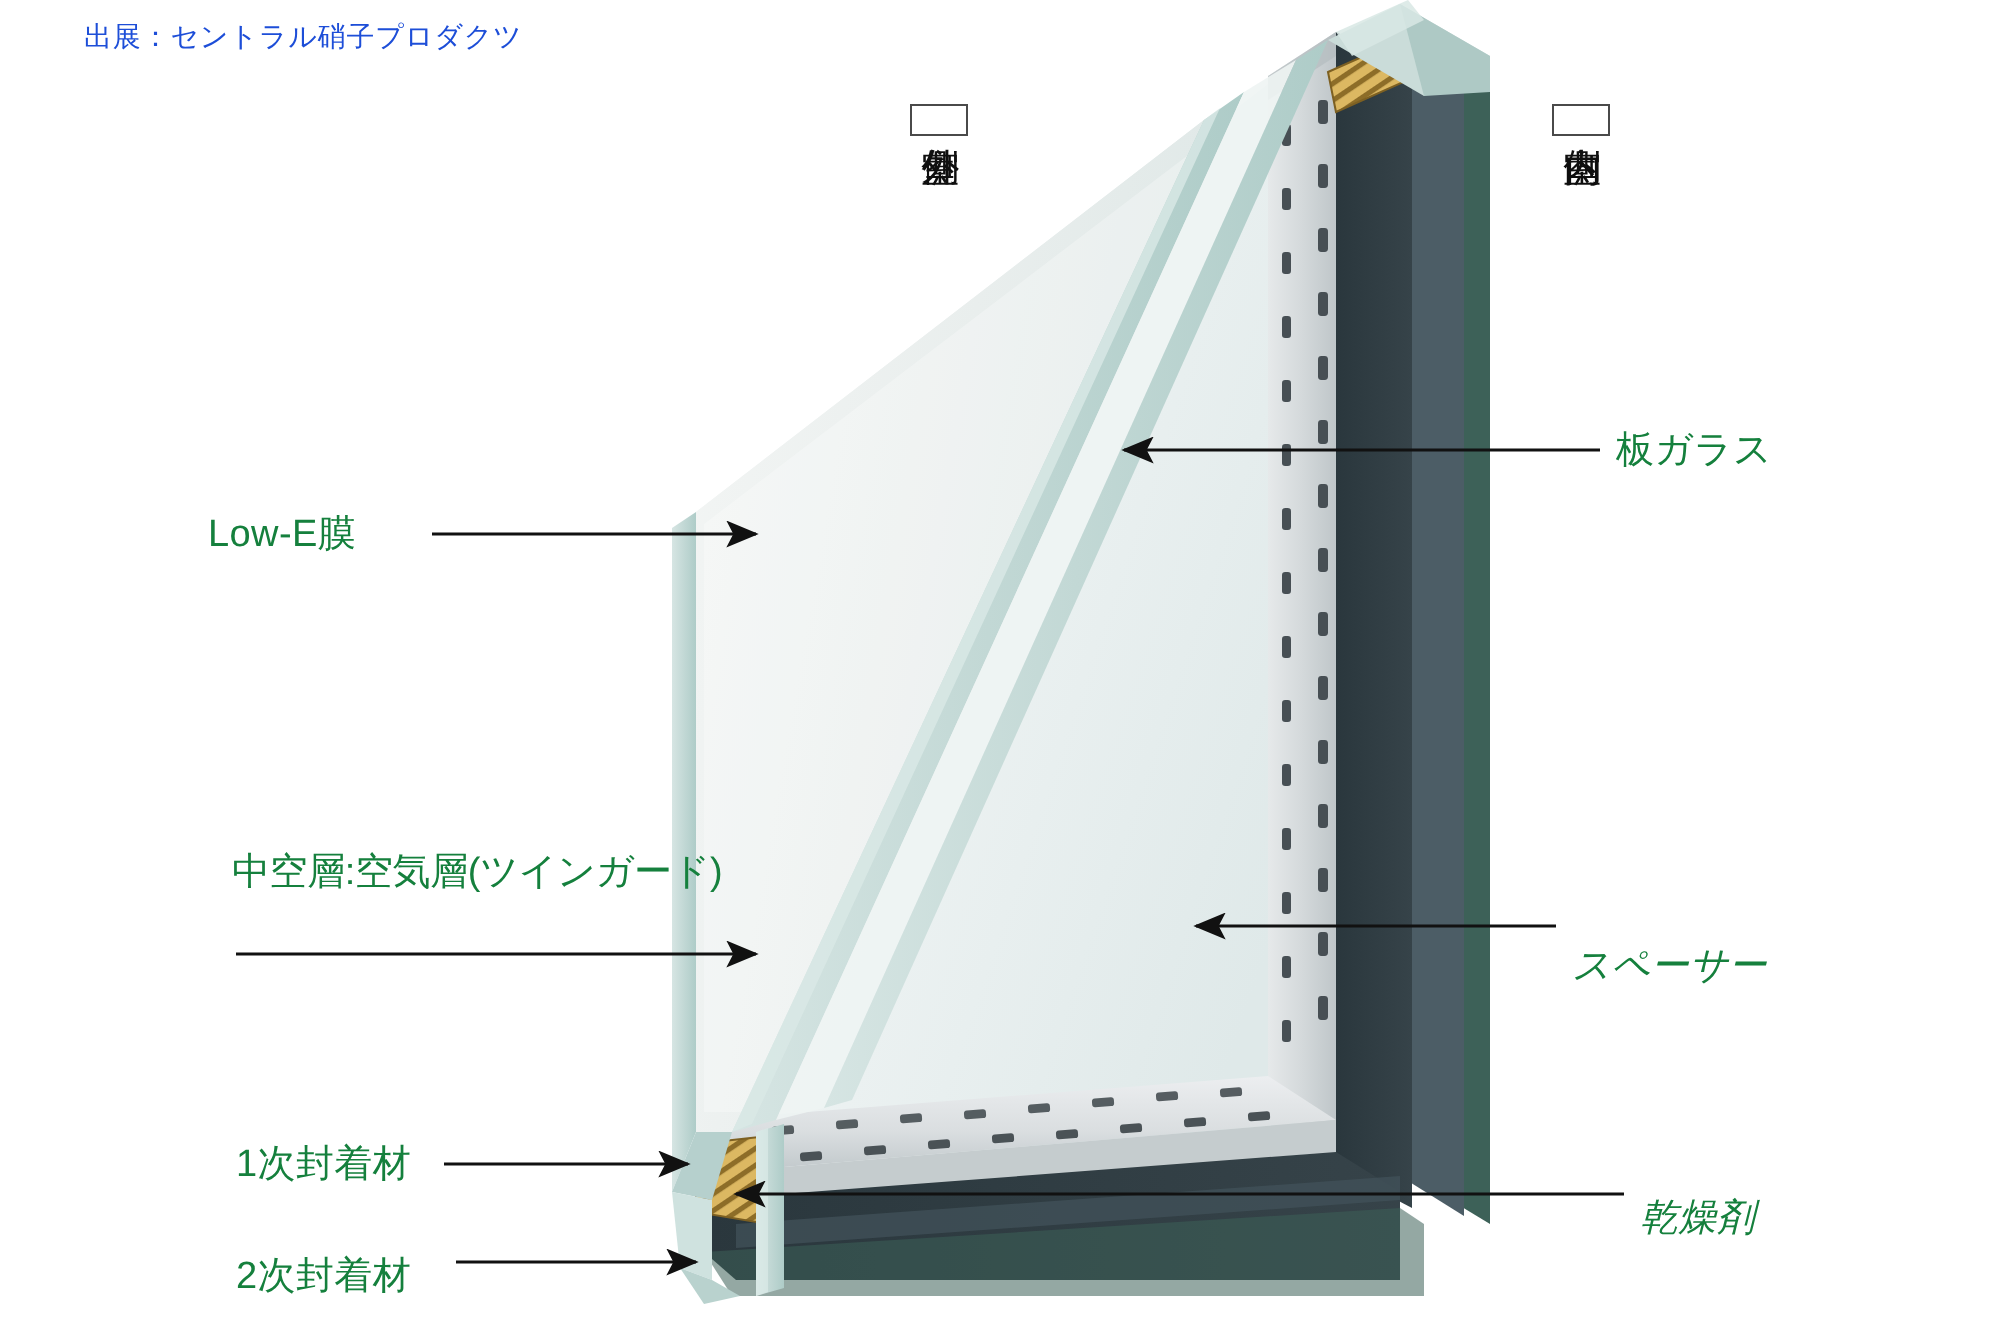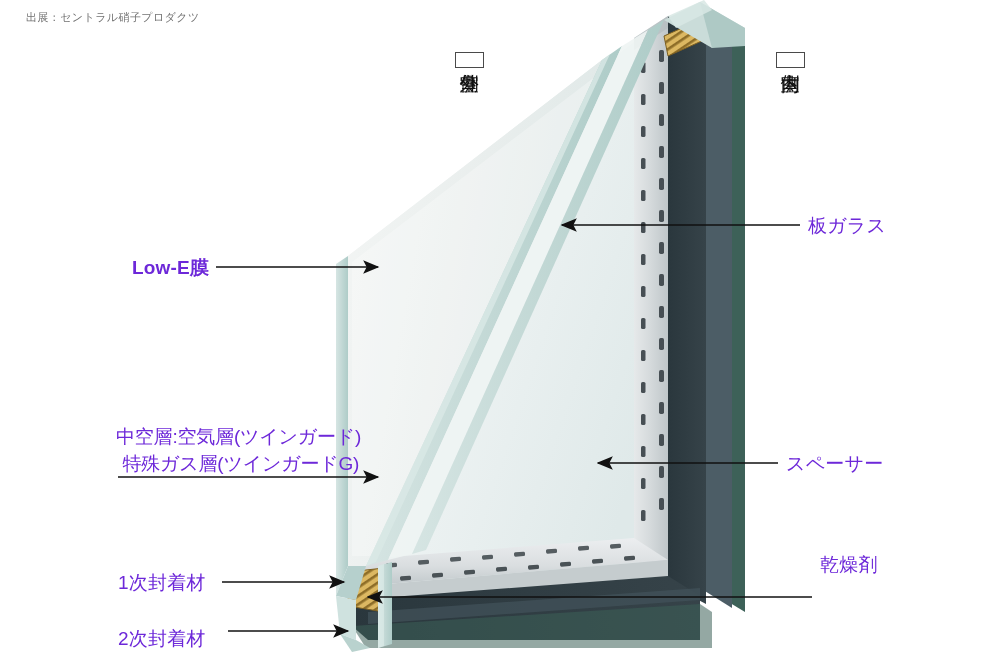--- a/index.html
+++ b/index.html
@@ -19,24 +19,24 @@
     overflow: hidden;
   }
   #artboard {
     position: absolute;
     inset: 0;
     width: 1000px;
     height: 667px;
   }
   .source-credit {
     position: absolute;
-    left: 26px;
+    left: 42px;
     top: 10px;
-    font-size: 11px;
-    color: #737373;
+    font-size: 14px;
+    color: #1d4ed8;
     letter-spacing: 0.4px;
     white-space: nowrap;
   }
   .side-tag {
     position: absolute;
     border: 1px solid #4a4a4a;
     background: #ffffff;
     writing-mode: vertical-rl;
     text-orientation: upright;
     font-size: 19px;
@@ -45,21 +45,21 @@
     padding: 5px 3px 6px 3px;
     color: #0f0f0f;
     white-space: nowrap;
   }
   #tag-outdoor { left: 455px; top: 52px; }
   #tag-indoor  { left: 776px; top: 52px; }
 
   .callout {
     position: absolute;
     font-size: 19px;
-    color: #6d28d9;
+    color: #15803d;
     white-space: nowrap;
     letter-spacing: 0.2px;
     line-height: 1.42;
   }
   .callout.small {
     font-size: 19px;
     letter-spacing: -0.2px;
   }
   .callout.right { text-align: left; }
   .callout.lefty { text-align: right; }
@@ -247,30 +247,29 @@
       <line x1="812" y1="597" x2="368" y2="597" marker-end="url(#arrowL)"></line>
     </g>
   </svg>
 
   <div class="source-credit">出展：セントラル硝子プロダクツ</div>
 
   <div class="side-tag" id="tag-outdoor">室外側</div>
 
   <div class="side-tag" id="tag-indoor">室内側</div>
 
-  <div class="callout lefty" style="left:132px; top:255px;font-weight:bold;">Low-E膜</div>
+  <div class="callout lefty" style="left:104px; top:255px;">Low-E膜</div>
 
   <div class="callout small lefty" style="left:116px; top:424px;">
     <span>中空層:空気層(ツインガード)</span>
-    <span class="cl-line2">特殊ガス層(ツインガードG)</span>
   </div>
 
   <div class="callout lefty" style="left:118px; top:570px;text-align:right;">1次封着材</div>
 
   <div class="callout lefty" style="left:118px; top:626px;">2次封着材</div>
 
   <div class="callout right" style="left:808px; top:213px;">板ガラス</div>
 
-  <div class="callout right" style="left:786px; top:451px;">スペーサー</div>
-
-  <div class="callout right" style="left:820px; top:552px;">乾燥剤</div>
+  <div class="callout right" style="left:786px; top:471px;font-style:italic;">スペーサー</div>
+
+  <div class="callout right" style="left:820px; top:597px;font-style:italic;">乾燥剤</div>
 
 </div>
 
 </body></html>

